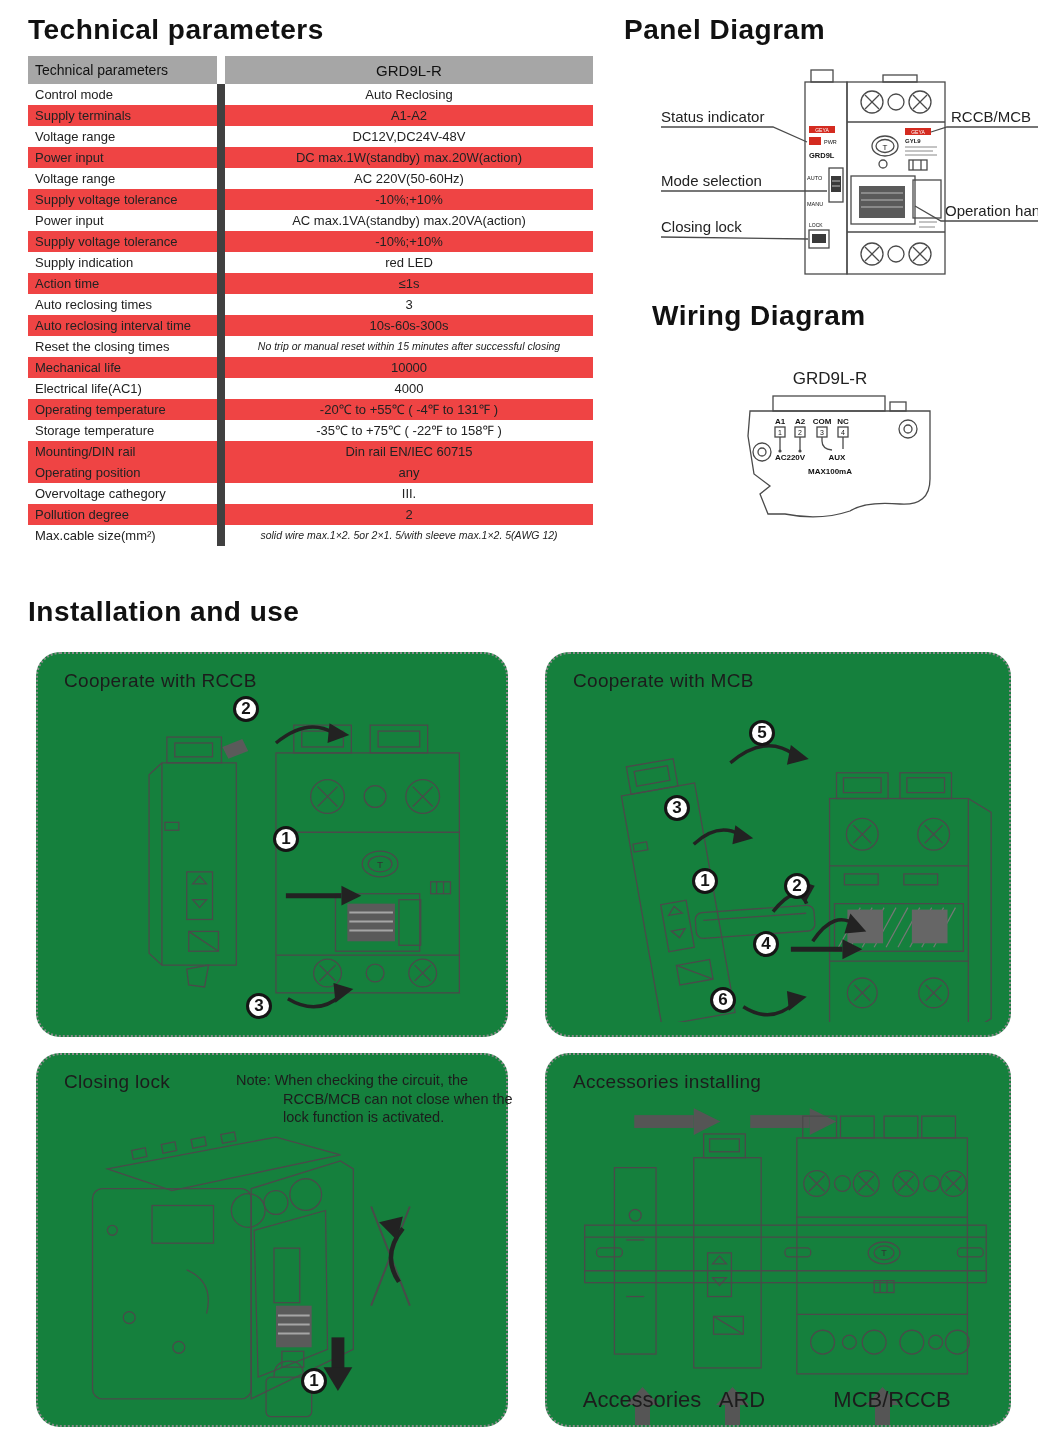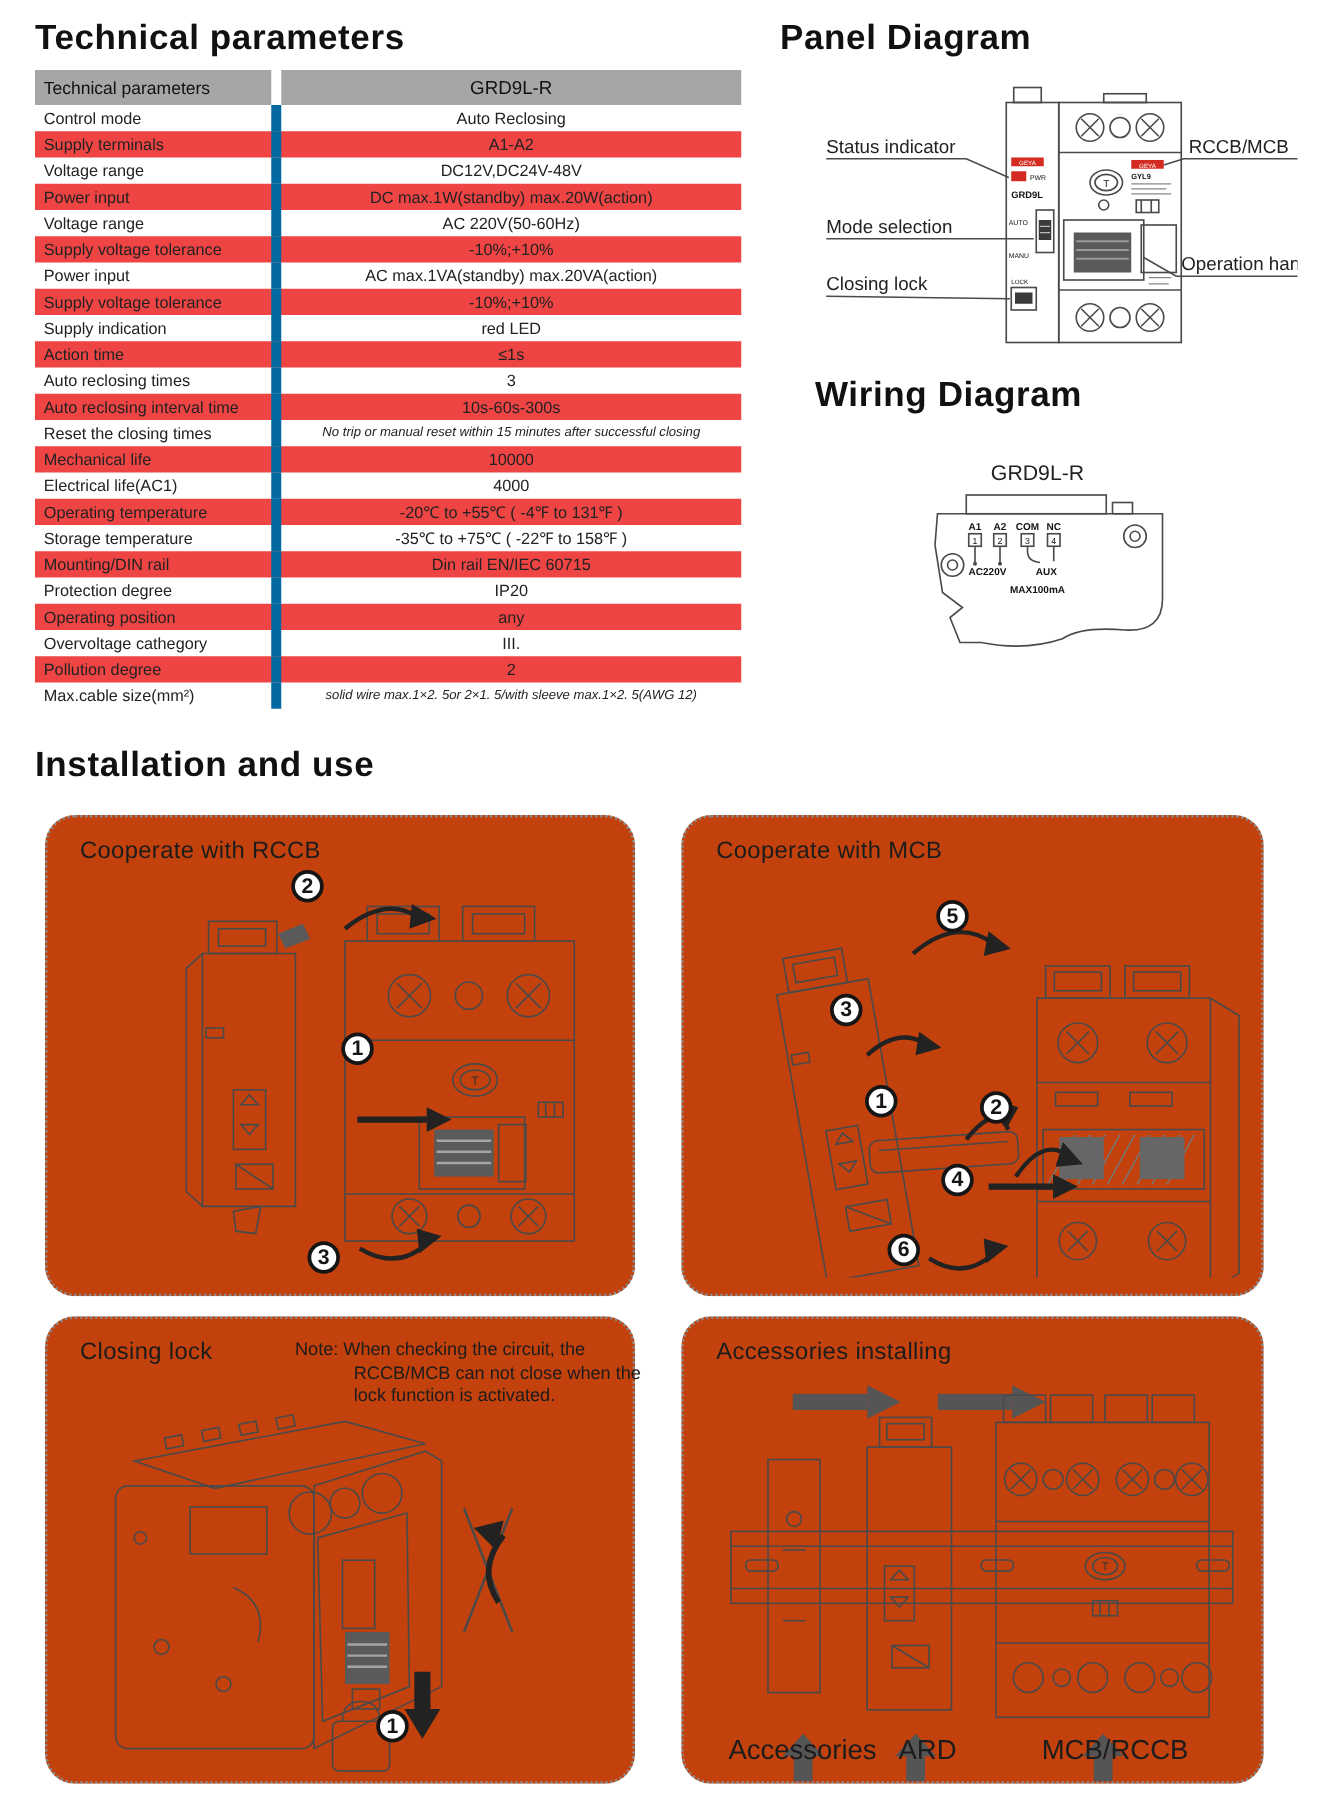--- a/index.html
+++ b/index.html
@@ -9,34 +9,34 @@
 
   .big-title { position:absolute; font-size:28px; font-weight:bold; color:#111; letter-spacing:.5px; }
 
   
   .ptable { position:absolute; left:28px; top:56px; width:565px; border-collapse:collapse; table-layout:fixed; font-size:13px; color:#222; }
   .ptable col.c1 { width:193px; }
   .ptable th { background:#a6a6a6; height:28px; font-weight:normal; font-size:14px; color:#111; }
   .ptable th.p { text-align:left; padding-left:7px; border-right:8px solid #fff; }
   .ptable th.v { text-align:center; font-size:15px; }
   .ptable td { height:21px; line-height:1.05; }
-  .ptable td.p { text-align:left; padding-left:7px; border-right:8px solid #0369a1; }
+  .ptable td.p { text-align:left; padding-left:7px; border-right:8px solid #404040; }
   .ptable td.v { text-align:center; }
   .ptable tr.shade td { background:#ef4444; }
   .ptable td.small { font-size:10.5px;font-style:italic; }
 
   
   .fig { position:absolute; }
   svg text { font-family:"Liberation Sans", sans-serif; }
   .lbl { font-size:15px; fill:#222; }
   .ln { stroke:#4a4a4a; stroke-width:1.3; fill:none; }
   .red { fill:#d42b20; }
 
   
-  .ipanel { position:absolute; border:2px dotted #8a8a8a; border-radius:24px; background:#c2410c; }
+  .ipanel { position:absolute; border:2px dotted #8a8a8a; border-radius:24px; background:#15803d; }
   .ipanel h3 { position:absolute; left:26px; top:16px; font-size:19px; font-weight:normal; color:#1c1c1c; letter-spacing:.3px; }
   .art { position:absolute; left:0; top:50px; width:100%; pointer-events:none; }
   .badge { position:absolute; width:26px; height:26px; border:3px solid #151515; border-radius:50%; background:#fff; color:#151515; font-size:17px; font-weight:bold; display:flex; align-items:center; justify-content:center; z-index:3; }
   .note { position:absolute; left:198px; top:16px; width:278px; font-size:14.5px; line-height:1.28; color:#1c1c1c; text-indent:-47px; padding-left:47px; }
   .blabel { position:absolute; font-size:22px; color:#1c1c1c; text-align:center; }
 </style>
 </head>
 <body>
 
 <div class="page">
@@ -119,24 +119,20 @@
           <td class="p">Operating temperature</td>
           <td class="v">-20℃ to +55℃ ( -4℉ to 131℉ )</td>
         </tr>
         <tr>
           <td class="p">Storage temperature</td>
           <td class="v">-35℃ to +75℃ ( -22℉ to 158℉ )</td>
         </tr>
         <tr class="shade">
           <td class="p">Mounting/DIN rail</td>
           <td class="v">Din rail EN/IEC 60715</td>
-        </tr>
-        <tr>
-          <td class="p">Protection degree</td>
-          <td class="v">IP20</td>
         </tr>
         <tr class="shade">
           <td class="p">Operating position</td>
           <td class="v">any</td>
         </tr>
         <tr>
           <td class="p">Overvoltage cathegory</td>
           <td class="v">III.</td>
         </tr>
         <tr class="shade">

